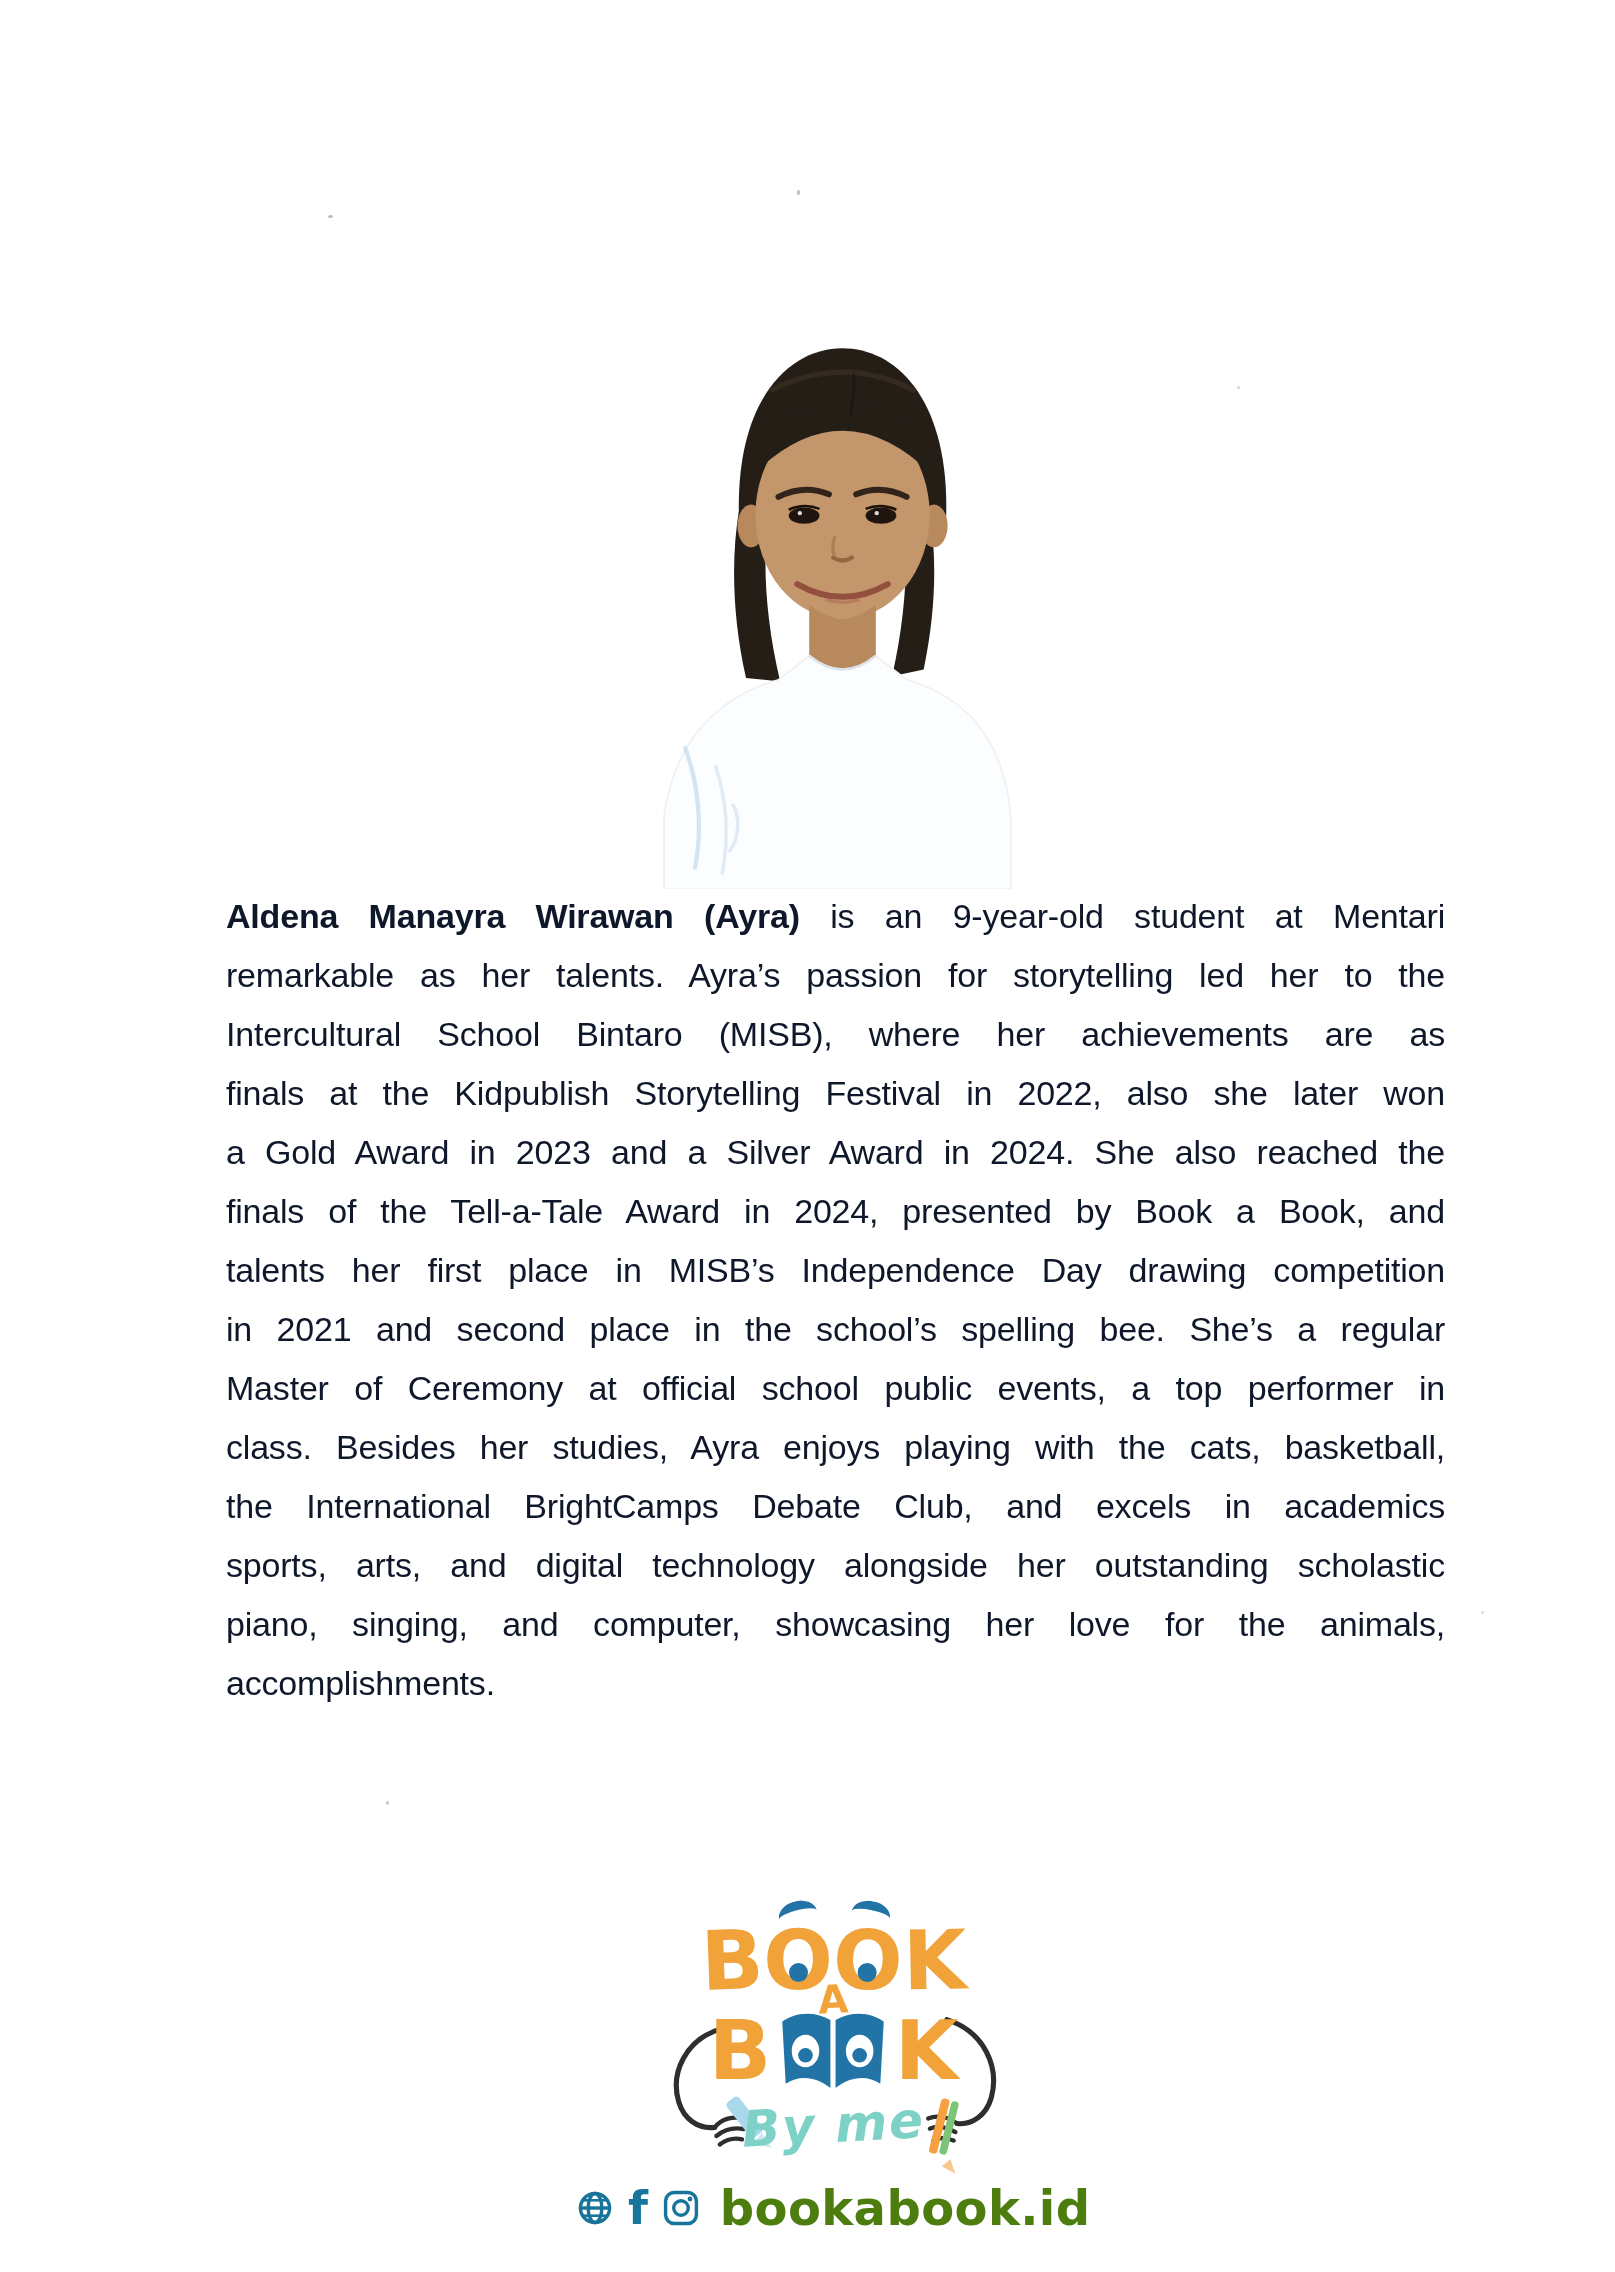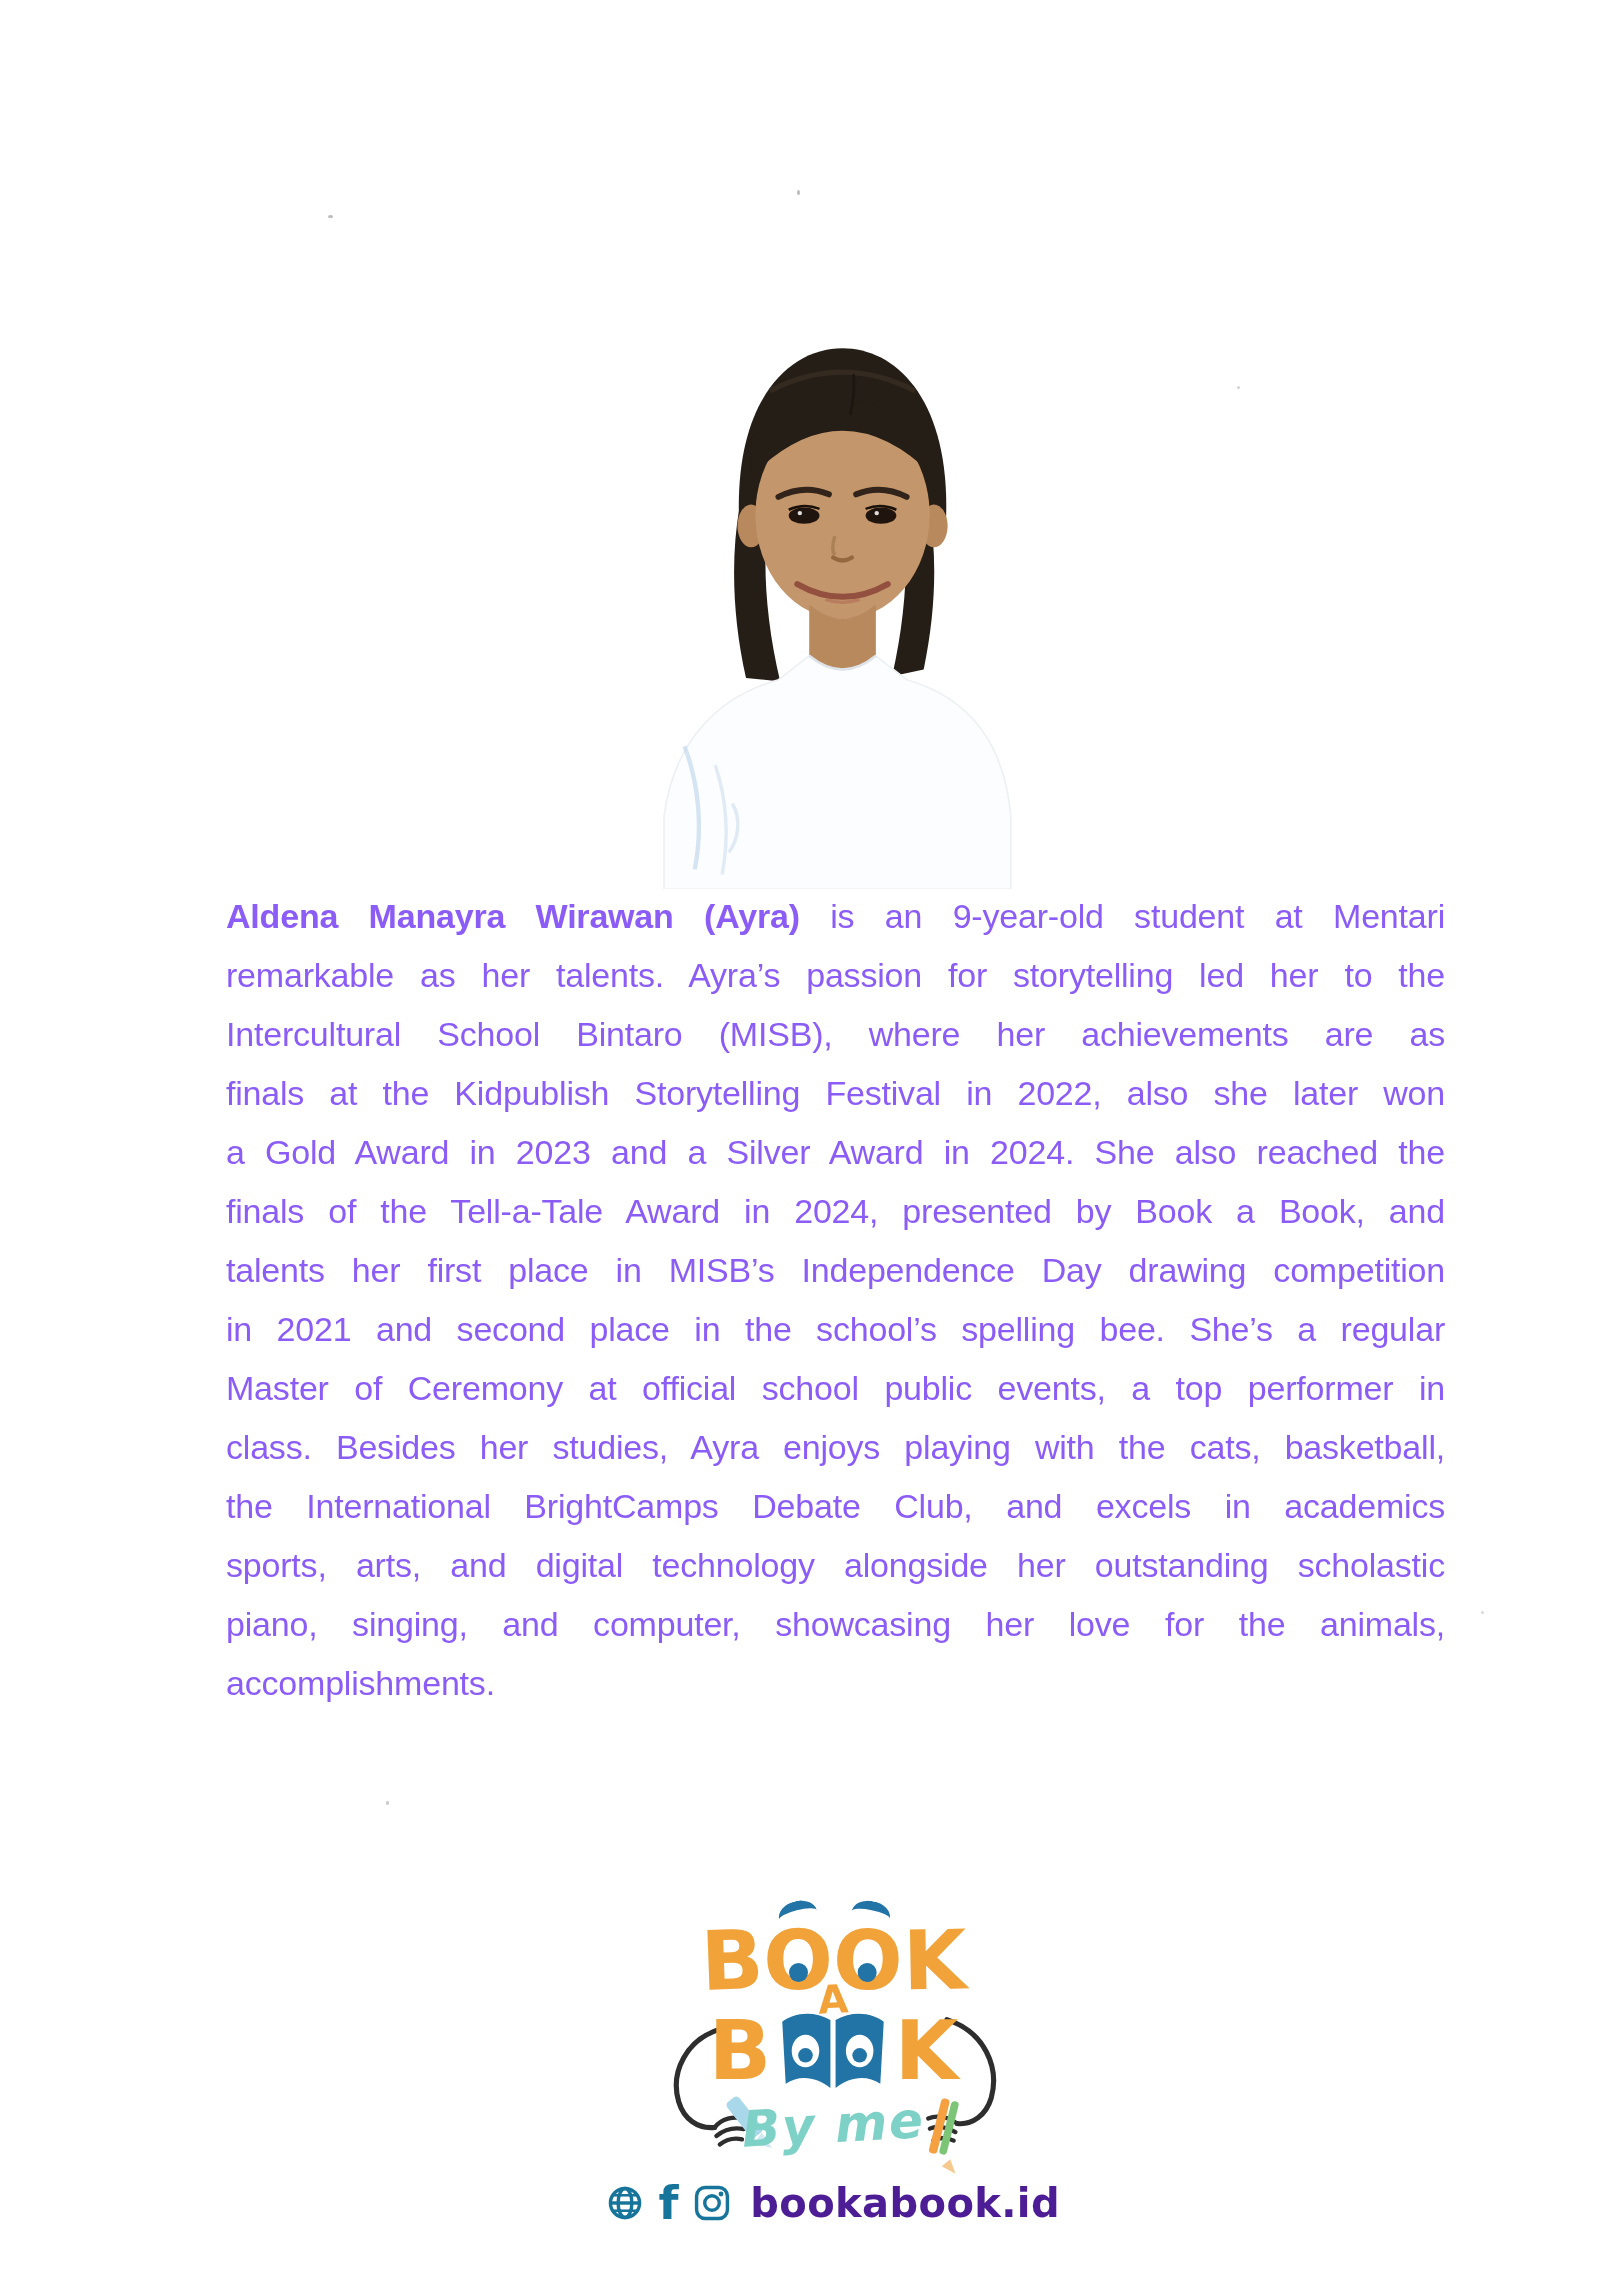--- a/index.html
+++ b/index.html
@@ -10,21 +10,21 @@
     font-family:"Liberation Sans", sans-serif;
     overflow:hidden;
   }
   
   .speck{position:absolute;background:#6a6a6a;border-radius:50%;opacity:.45;}
   
   .portrait{position:absolute;left:650px;top:338px;width:368px;height:551px;}
   
   .bio{
     position:absolute;left:226px;top:887px;width:1219px;
-    font-size:34px;line-height:59px;color:#8b5cf6;
+    font-size:34px;line-height:59px;color:#0f172a;
     letter-spacing:-0.2px;
   }
   .bio-line{
     text-align:justify;
     text-align-last:justify;
     white-space:normal;
     height:59px;overflow:visible;
   }
   .bio-line.last{text-align-last:left;}
   .bio .name{font-weight:bold;}
@@ -71,21 +71,21 @@
   .social-row{
     display:flex;align-items:center;justify-content:center;
     gap:15.4px;margin-top:26px;
   }
   .fb-f{
     font-family:"DejaVu Sans", sans-serif;font-weight:bold;
     font-size:46px;line-height:38px;color:#17749B;
   }
   .website{
     font-family:"DejaVu Sans", sans-serif;font-weight:bold;
-    font-size:40px;color:#4c1d95;letter-spacing:0.4px;margin-left:5.1px;
+    font-size:48px;color:#4d7c0f;letter-spacing:0.4px;margin-left:5.1px;
   }
 </style>
 </head>
 <body>
 
 <div class="page">
 
   <div class="speck" style="left:328px;top:215px;width:5.1px;height:3.4px;"></div>
   <div class="speck" style="left:797px;top:190px;width:2.6px;height:5.1px;"></div>
   <div class="speck" style="left:1237px;top:386px;width:3.4px;height:3.4px;opacity:.3;"></div>

